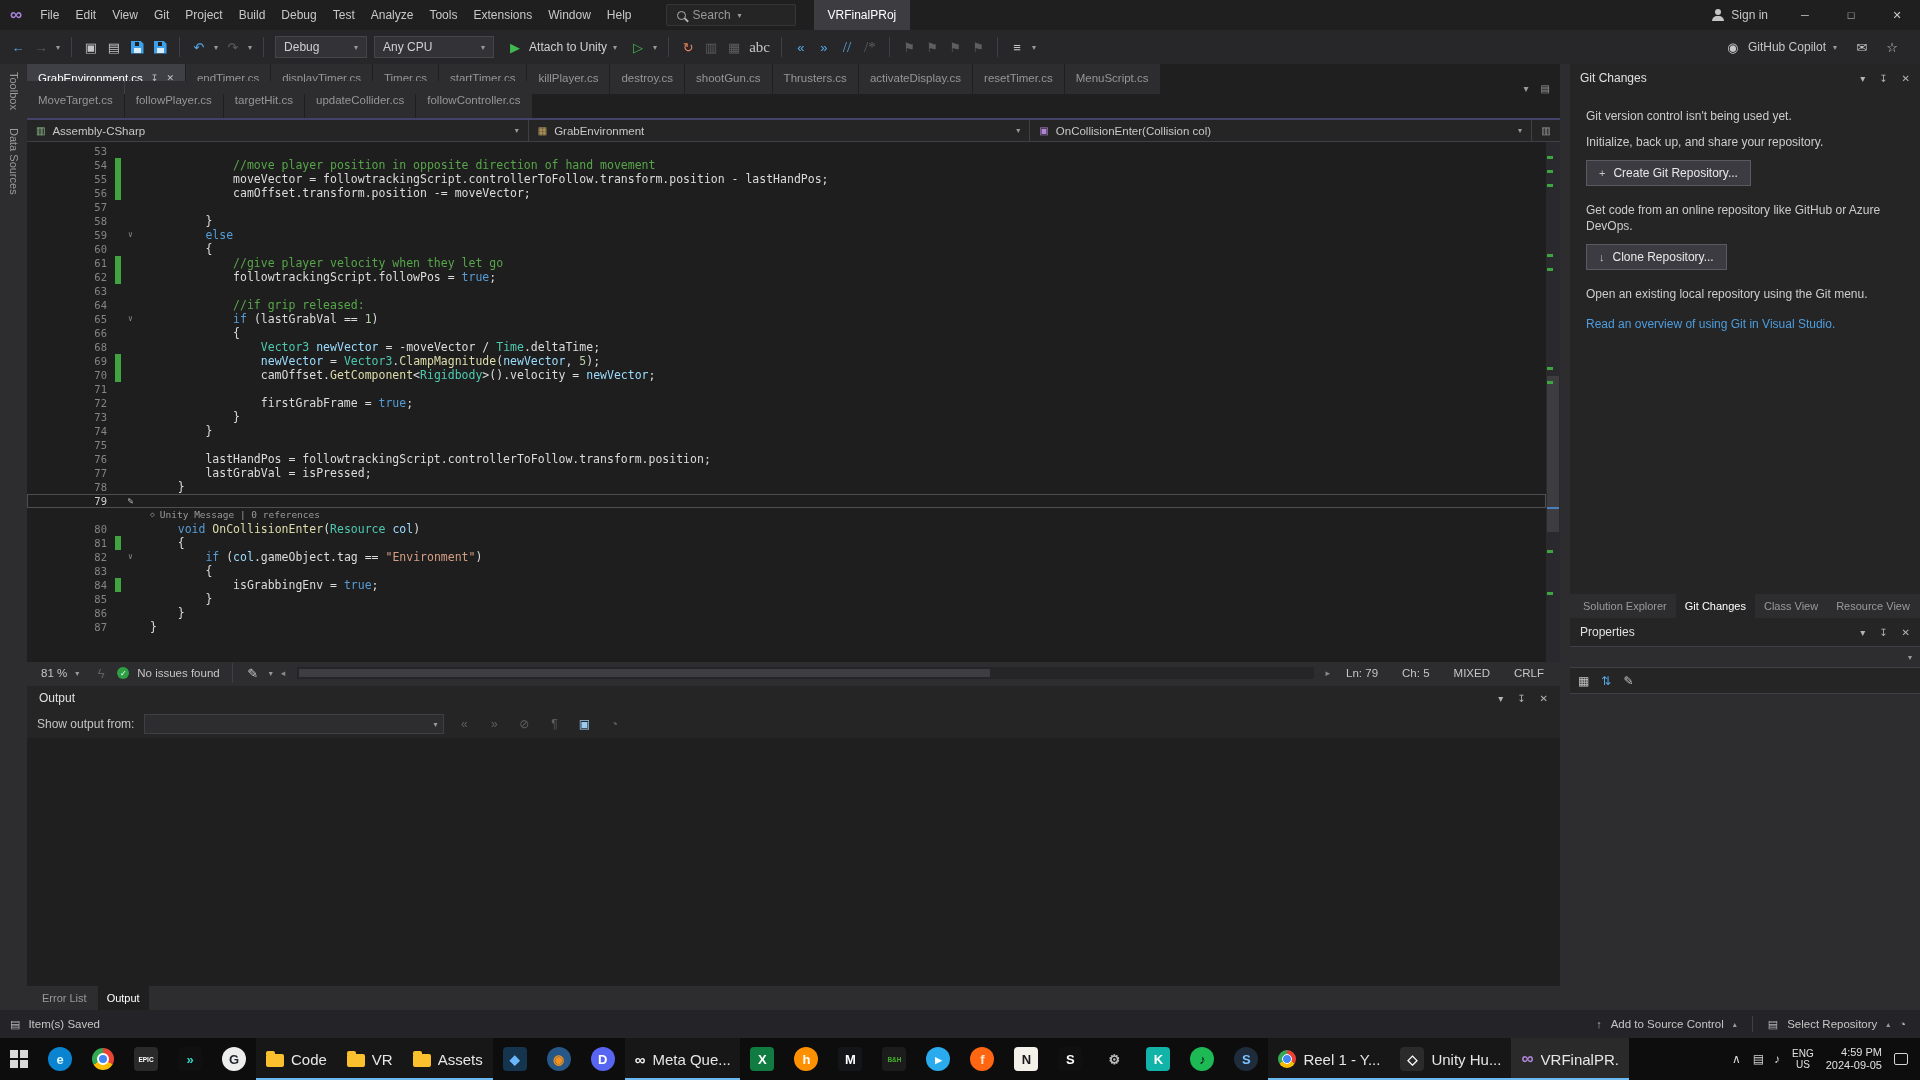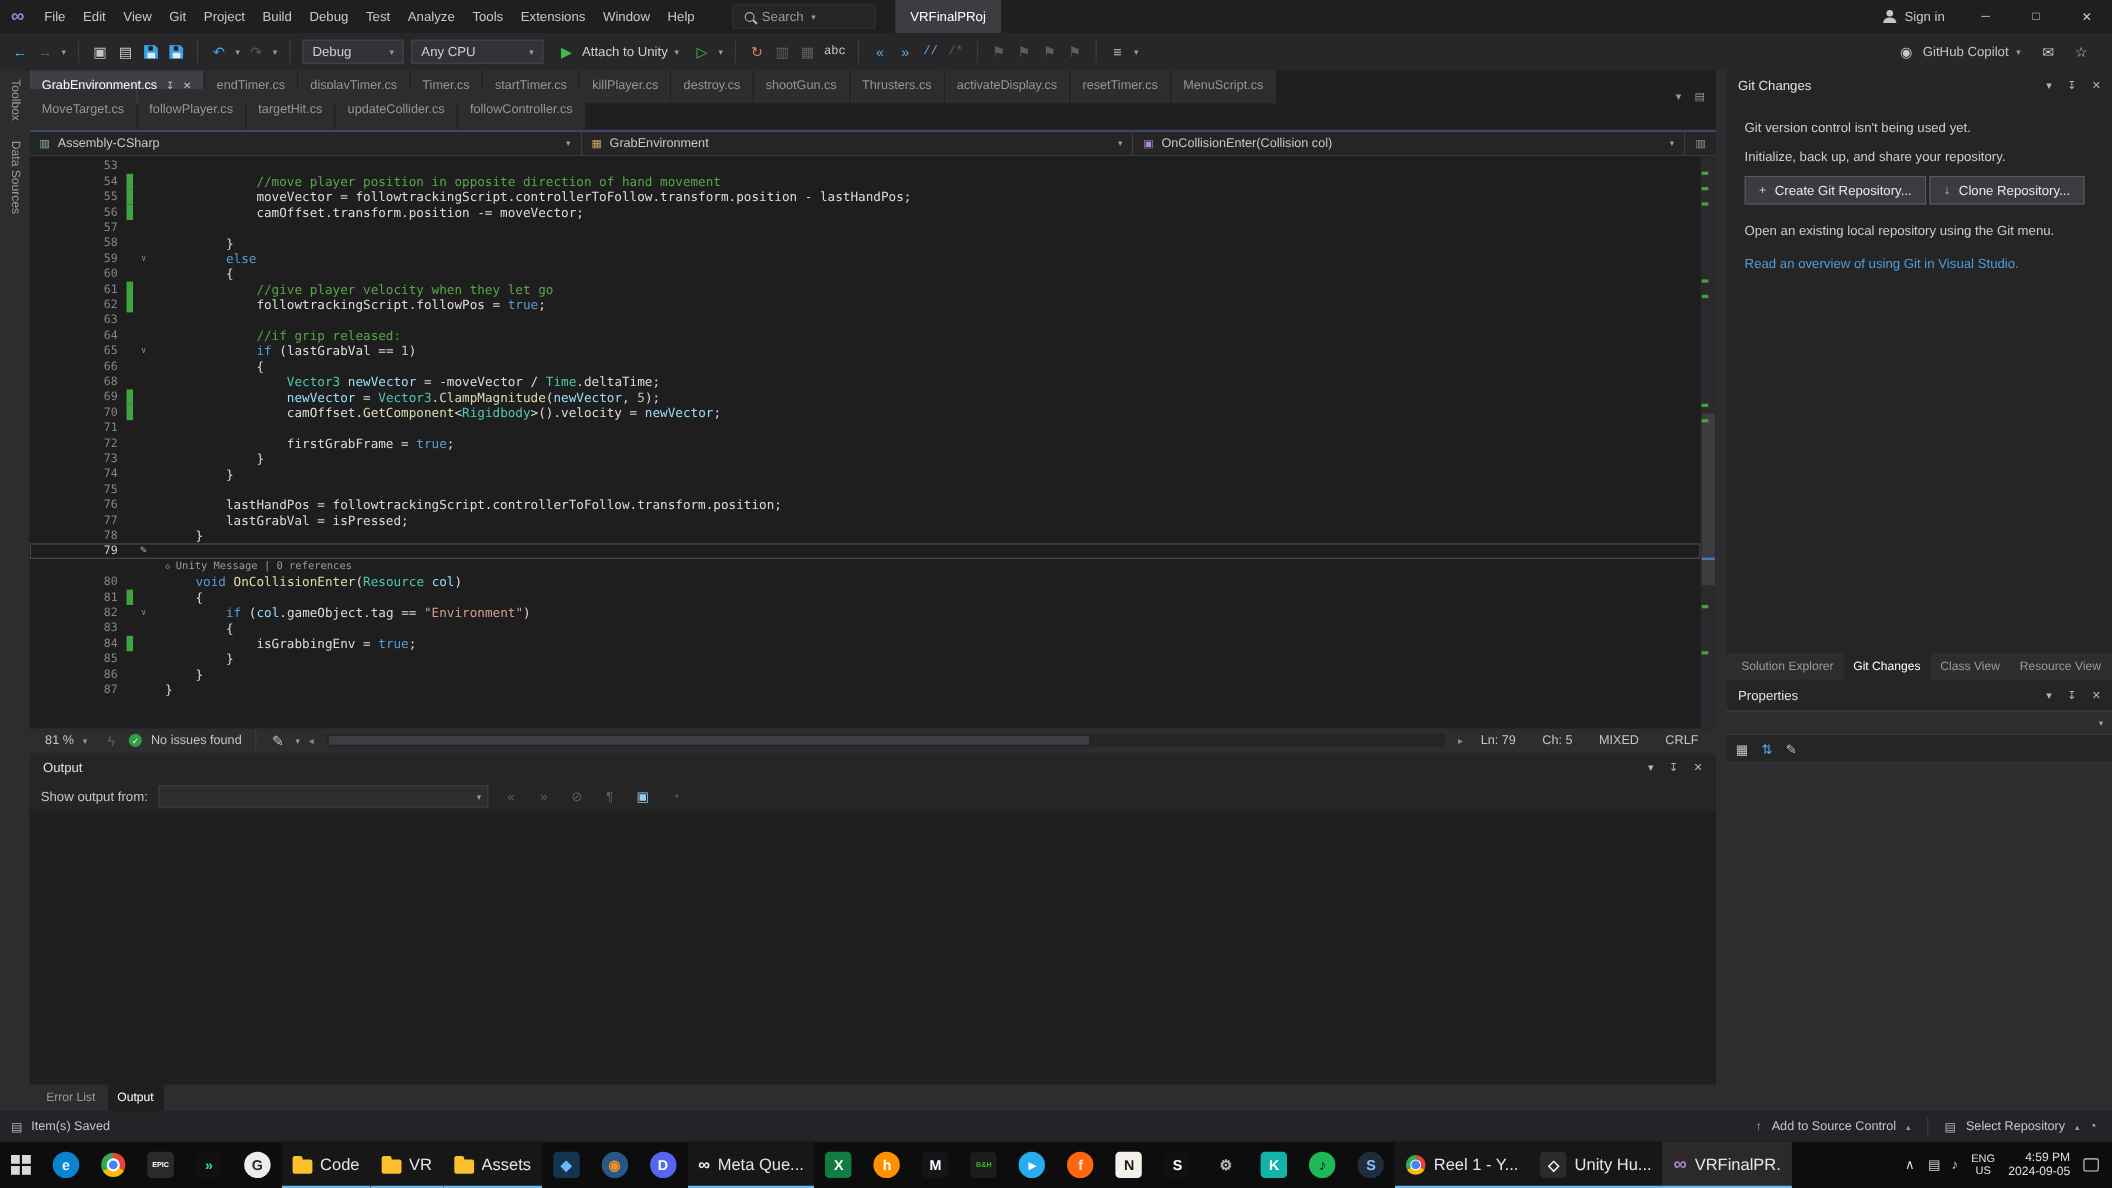--- a/index.html
+++ b/index.html
@@ -21,21 +21,21 @@
   #signin{display:flex;align-items:center;gap:7px;color:#c8c8c8;padding:0 14px}
   .person-icon{width:12px;height:12px;position:relative;display:inline-block}
   .person-icon::before{content:"";position:absolute;top:0;left:3px;width:6px;height:6px;border-radius:50%;background:#c5c5c5}
   .person-icon::after{content:"";position:absolute;bottom:0;left:0;width:12px;height:5px;border-radius:6px 6px 0 0;background:#c5c5c5}
   .wbtn{width:46px;height:30px;display:flex;align-items:center;justify-content:center;color:#c8c8c8;font-size:11px}
 
   
   #toolbar{position:absolute;top:30px;left:0;right:0;height:34px;background:#27272a;display:flex;align-items:center;padding:0 10px;gap:7px;z-index:5}
   .ti{display:inline-flex;align-items:center;justify-content:center;min-width:16px;height:20px;font-size:13px;color:#c5c5c5}
   .ti.blue{color:#55a9e8}.ti.dim{color:#5e5e5e}.ti.green{color:#3fb950}.ti.orange{color:#e0825c}
-  .ti.mini{font-size:11px;font-family:Liberation Mono, monospace}
+  .ti.mini{font-size:15px;font-family:Liberation Serif, serif}
   .tcaret{font-size:8px;color:#9a9a9a}
   .tsep{width:1px;height:20px;background:#3f3f46;margin:0 4px}
   .floppy{width:13px;height:13px;background:#3ea0e8;clip-path:polygon(0 0,75% 0,100% 25%,100% 100%,0 100%);position:relative;display:inline-block}
   .floppy::after{content:"";position:absolute;left:3px;bottom:1px;width:7px;height:5px;background:#d8ecfa}
   .floppy::before{content:"";position:absolute;left:4px;top:1px;width:4px;height:4px;background:#1f1f1f}
   .tselect{height:22px;background:#333337;border:1px solid #464649;display:flex;align-items:center;padding:0 8px;gap:10px;color:#d0d0d0}
   .w-debug{width:92px}.w-cpu{width:120px}
   .tselect .tcaret{margin-left:auto}
   .attach{display:flex;align-items:center;gap:6px;padding:0 6px;height:24px;color:#d0d0d0}
   #copilot{margin-left:auto;display:flex;align-items:center;gap:7px;color:#c5c5c5}
@@ -634,20 +634,21 @@
         <span>✕</span>
       </div>
     </div>
     <div id="gitbody">
       <p class="gp">Git version control isn't being used yet.</p>
       <p class="gp tight">Initialize, back up, and share your repository.</p>
       <div class="gbtn">
         <span class="bico">+</span>
         <span>Create Git Repository...</span>
       </div>
+      <p class="gp tight">Get code from an online repository like GitHub or Azure DevOps.</p>
       <div class="gbtn">
         <span class="bico">↓</span>
         <span>Clone Repository...</span>
       </div>
       <p class="gp">Open an existing local repository using the Git menu.</p>
       <a class="glink">Read an overview of using Git in Visual Studio.</a>
     </div>
     <div id="gittabs">
         <div class="ptab">Solution Explorer</div>
         <div class="ptab active">Git Changes</div>

